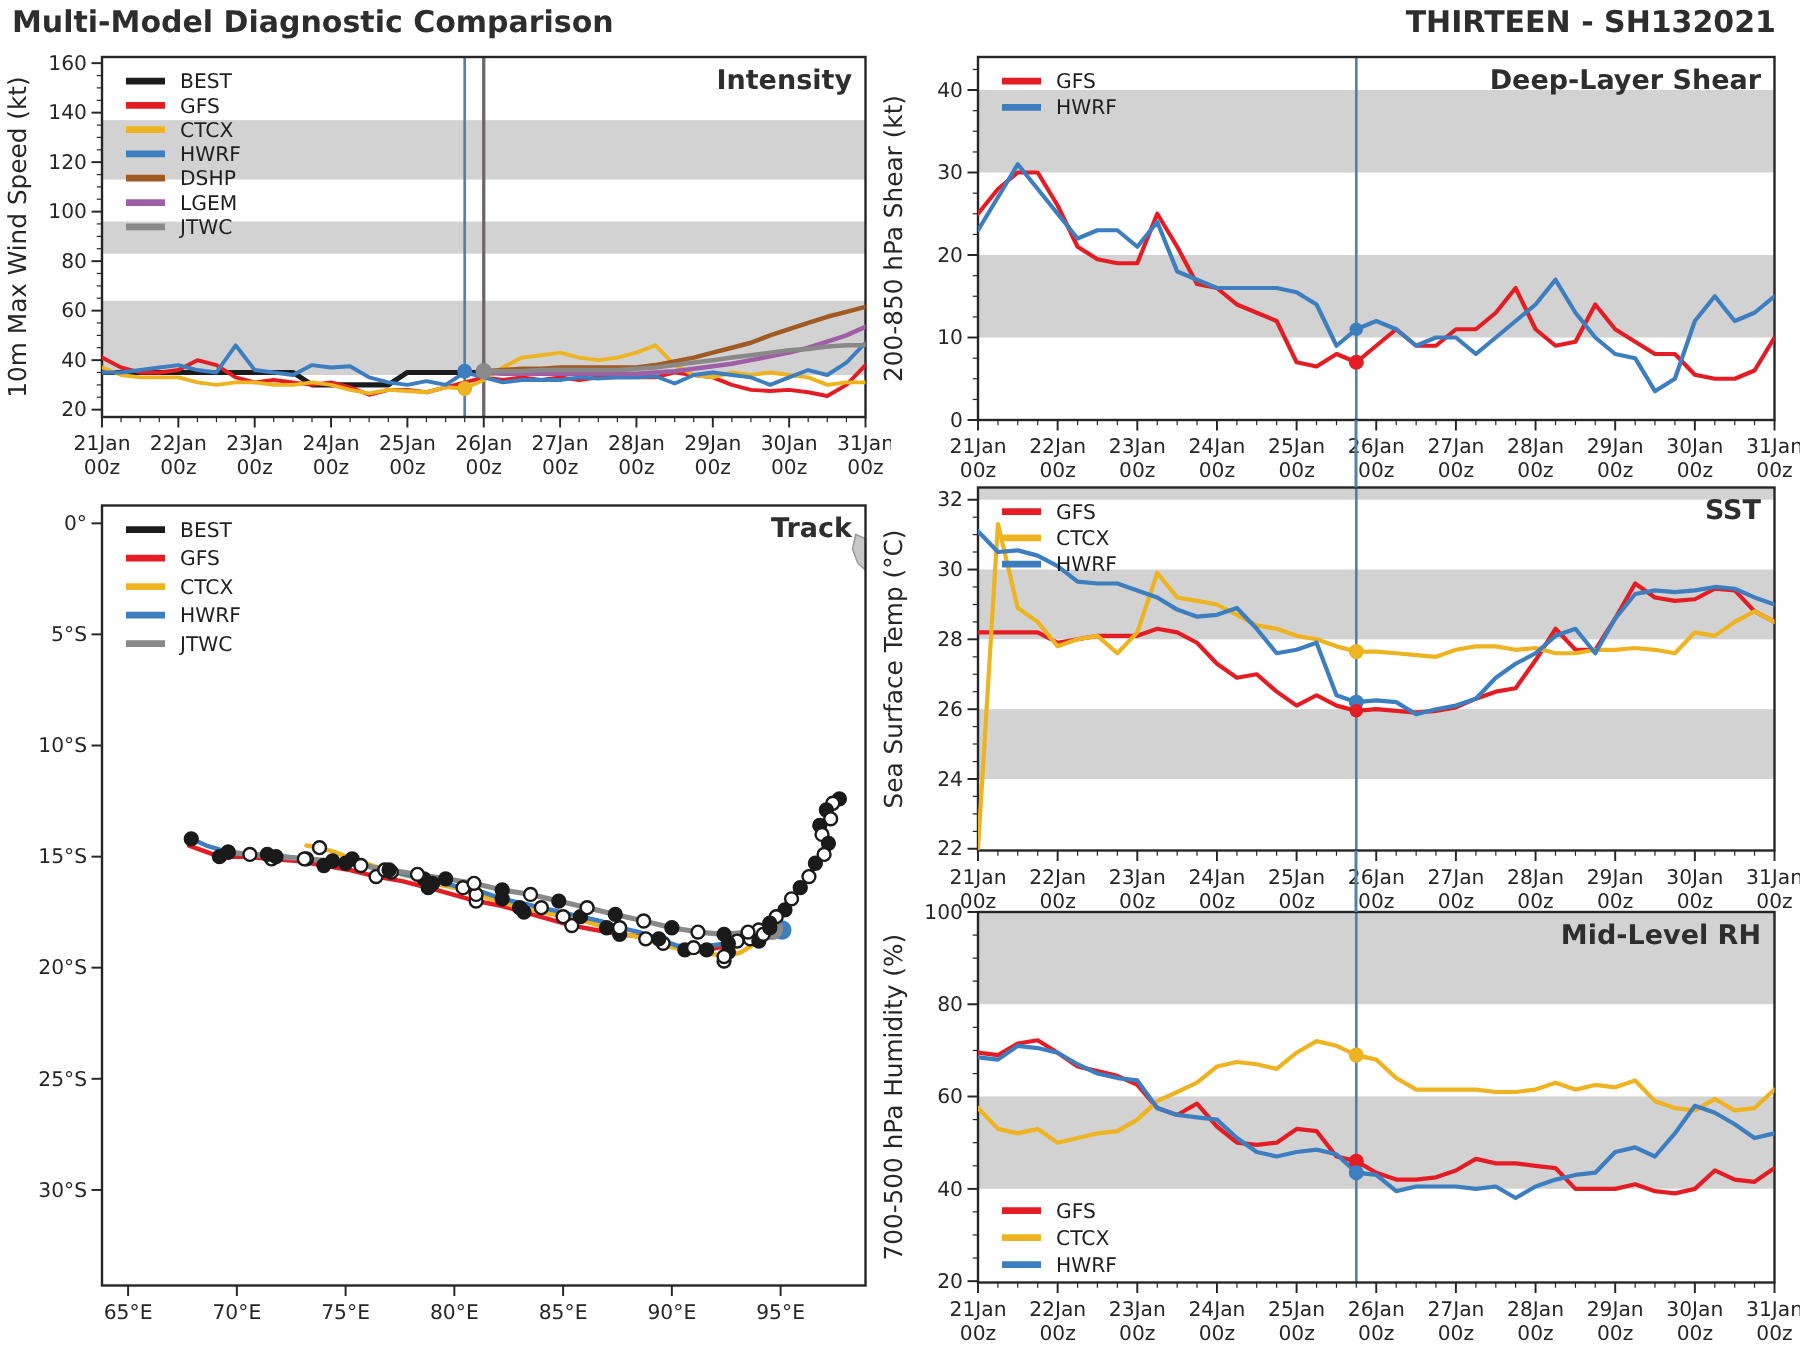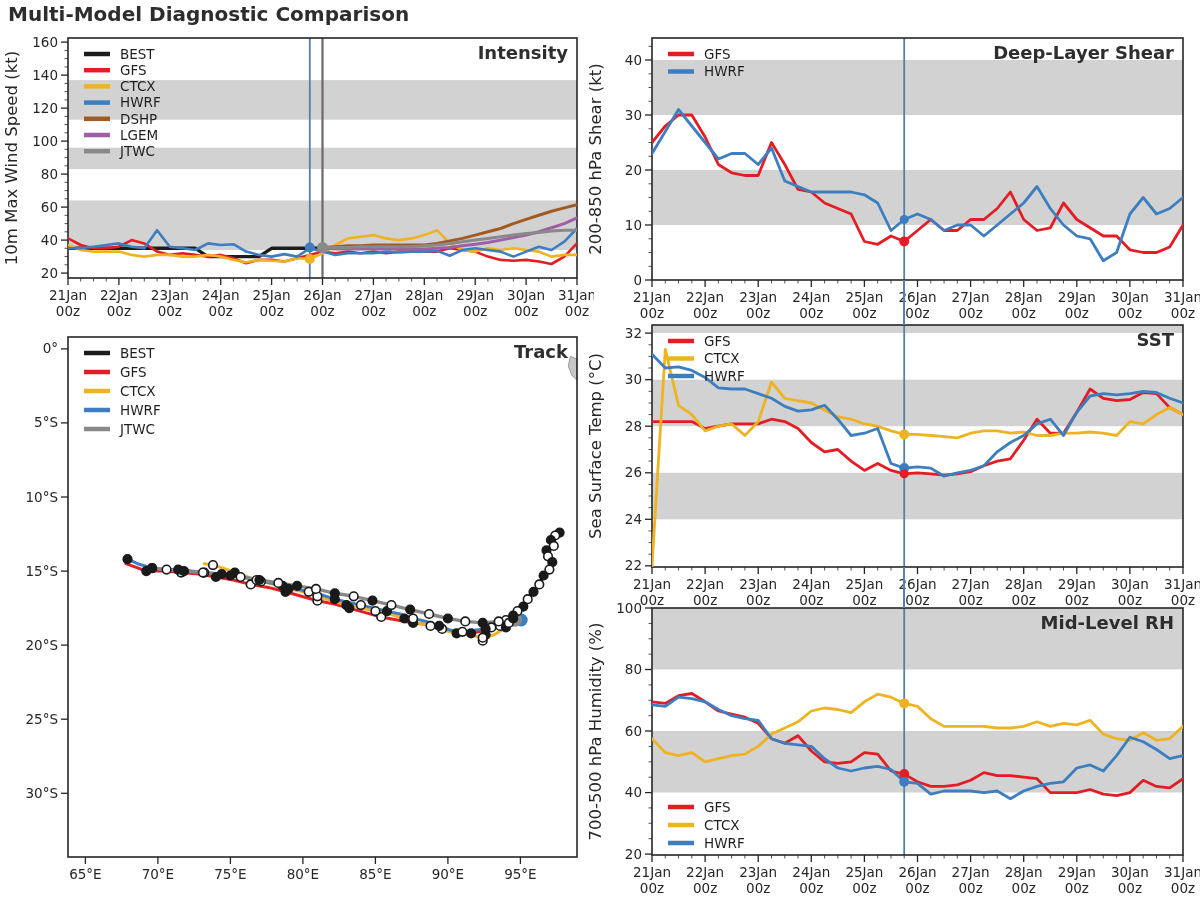--- a/index.html
+++ b/index.html
@@ -10,20 +10,21 @@
   #title-right{right:16px;}
   .panel{position:absolute;}
   .vgap{position:absolute;width:2px;background:#5580aa;}
   #logo{position:absolute;left:4px;top:856px;width:150px;height:44px;}
 </style>
 </head>
 <body>
 
 <div id="figure">
   <div id="title-left" class="fig-title">Multi-Model Diagnostic Comparison</div>
+  <div id="title-right" class="fig-title">THIRTEEN - SH132021</div>
 
   <div class="panel" id="panel-intensity" style="left: 0px; top: 26px;"><svg width="594" height="312" viewBox="0 0 594 312">
         <defs>
           <clipPath id="clip-intensity">
             <rect x="68" y="12" width="509" height="240"></rect>
           </clipPath>
         </defs>
         <rect x="68" y="174.5" width="509" height="49.5" fill="#d2d2d2"></rect>
         <rect x="68" y="121.7" width="509" height="21.4" fill="#d2d2d2"></rect>
         <rect x="68" y="54.1" width="509" height="39.6" fill="#d2d2d2"></rect>

